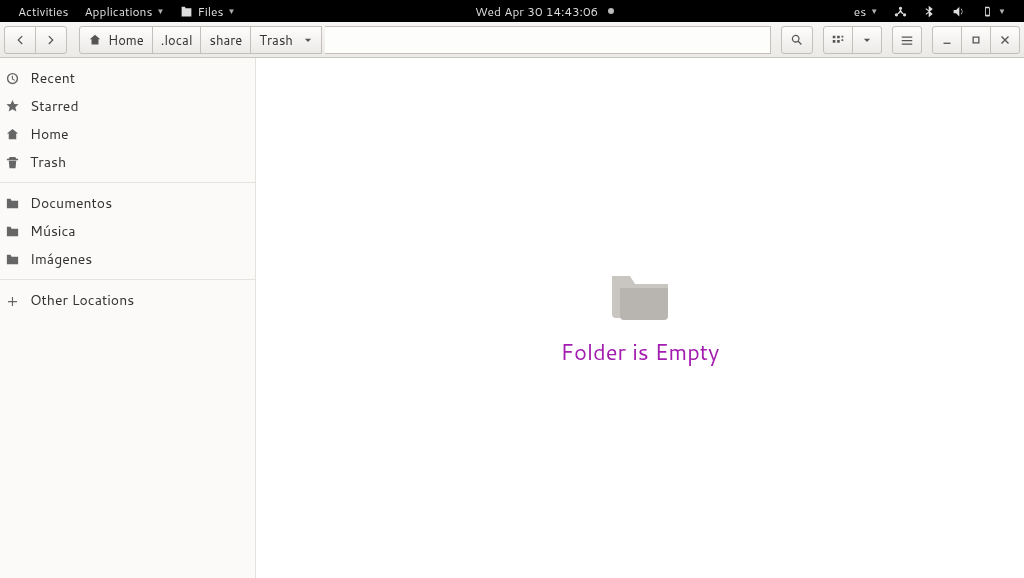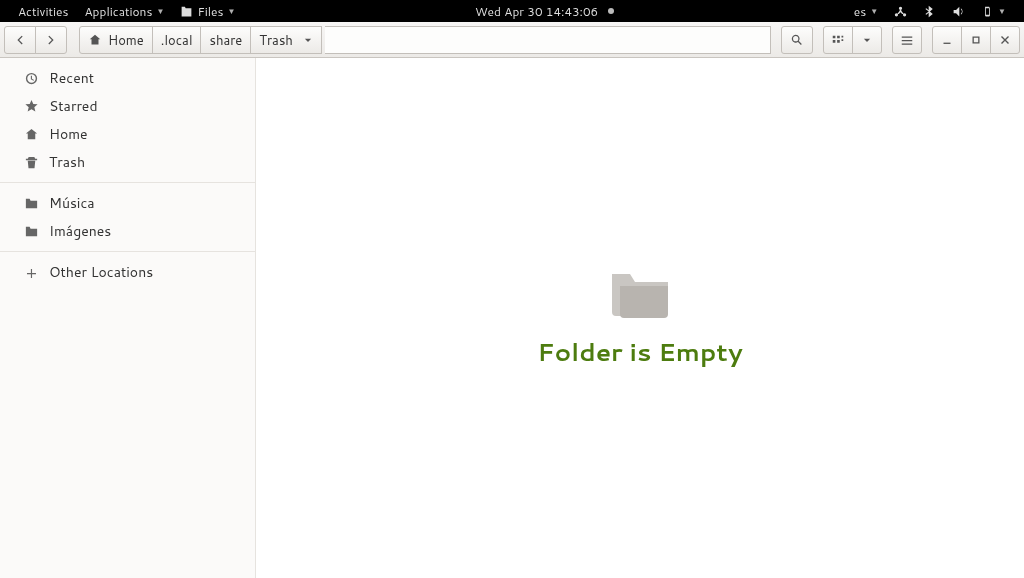--- a/index.html
+++ b/index.html
@@ -28,27 +28,27 @@
   .view-group .tb-btn:first-child { border-top-left-radius:3px;border-bottom-left-radius:3px; margin-left:0;}
   .view-group .tb-btn:last-child, .wm-group .tb-btn:last-child { border-top-right-radius:3px;border-bottom-right-radius:3px;}
   .wm-group .tb-btn:first-child { border-top-left-radius:3px;border-bottom-left-radius:3px; margin-left:0;}
   .wm-group .tb-btn, .view-group .tb-btn { min-width:30px; padding:0; }
   .view-group, .wm-group { margin-left:6px; }
   .search-btn { margin-left:6px; }
 
   
   .main { display:flex; height:calc(578px - 22px - 36px); background:#fff; }
   .sidebar { width:256px; border-right:1px solid #e6e3df; background:#fbfaf9; font-size:14px; color:#333; padding-top:6px; overflow:hidden;}
-  .side-item { display:flex; align-items:center; gap:10px; height:28px; padding:0 24px; }
+  .side-item { display:flex; align-items:center; gap:10px; height:28px; padding:0 5px; }
   .side-item svg { width:15px; height:15px; fill:#666; }
   .side-item span.plus { font-size:16px; font-weight:300; color:#666; width:15px; text-align:center;}
   .side-sep { height:1px; background:#e6e3df; margin:6px 0; }
 
   .content { flex:1; display:flex; flex-direction:column; align-items:center; justify-content:center; gap:14px; }
-  .content .empty-label { font-size:25px; font-weight:700; color:#4d7c0f; }
+  .content .empty-label { font-size:22px; font-weight:400; color:#a21caf; }
   .content svg { width:64px; height:52px; fill:#c9c6c2; }
 </style>
 </head>
 <body>
 
 <div class="top-panel">
   <div class="item">Activities</div>
   <div class="item">
     <span>Applications</span>
       <span class="tri">▼</span>
@@ -192,20 +192,26 @@
         </svg>
       <span>Home</span>
     </div>
     <div class="side-item">
       <svg viewBox="0 0 16 16">
           <path d="M5 2h6l1 2h2v1.5H2V4h2zM4 6h8l-.8 8H4.8z"></path>
         </svg>
       <span>Trash</span>
     </div>
     <div class="side-sep"></div>
+    <div class="side-item">
+        <svg viewBox="0 0 16 16">
+          <path d="M2 3h4l1 2h7v8H2z"></path>
+        </svg>
+        <span>Documentos</span>
+      </div>
     <div class="side-item">
         <svg viewBox="0 0 16 16">
           <path d="M2 3h4l1 2h7v8H2z"></path>
         </svg>
         <span>Música</span>
       </div>
     <div class="side-item">
         <svg viewBox="0 0 16 16">
           <path d="M2 3h4l1 2h7v8H2z"></path>
         </svg>

